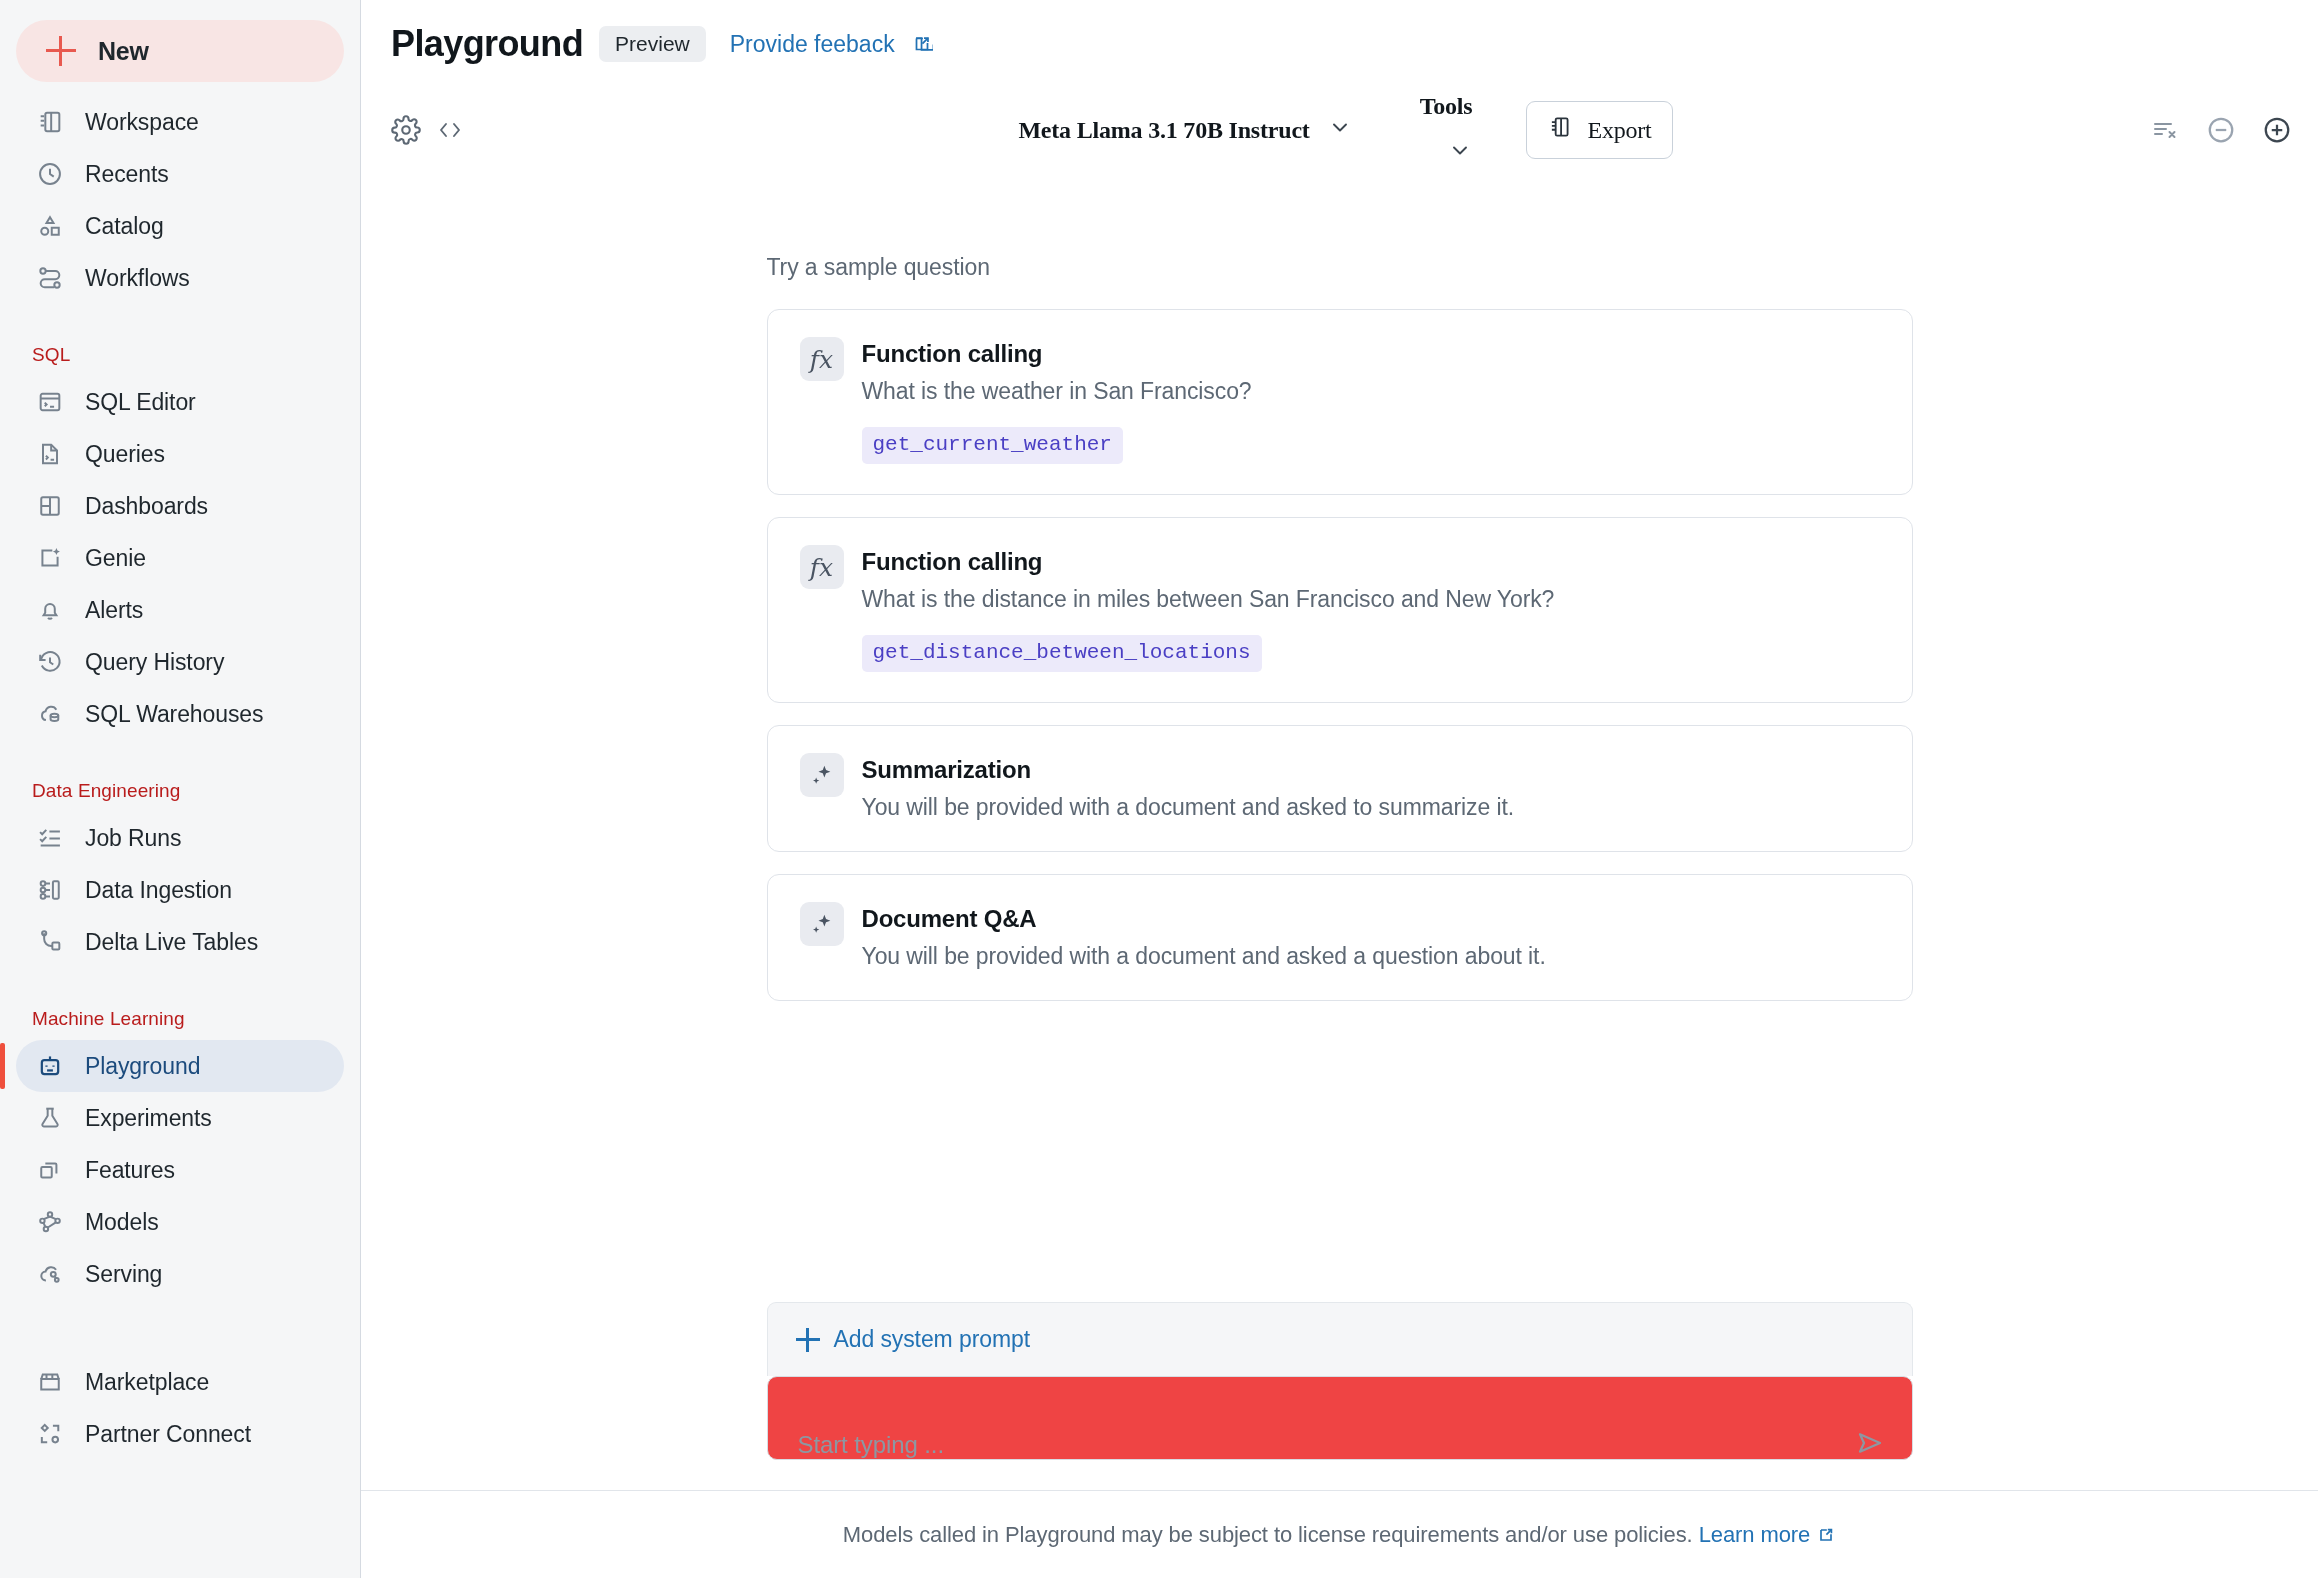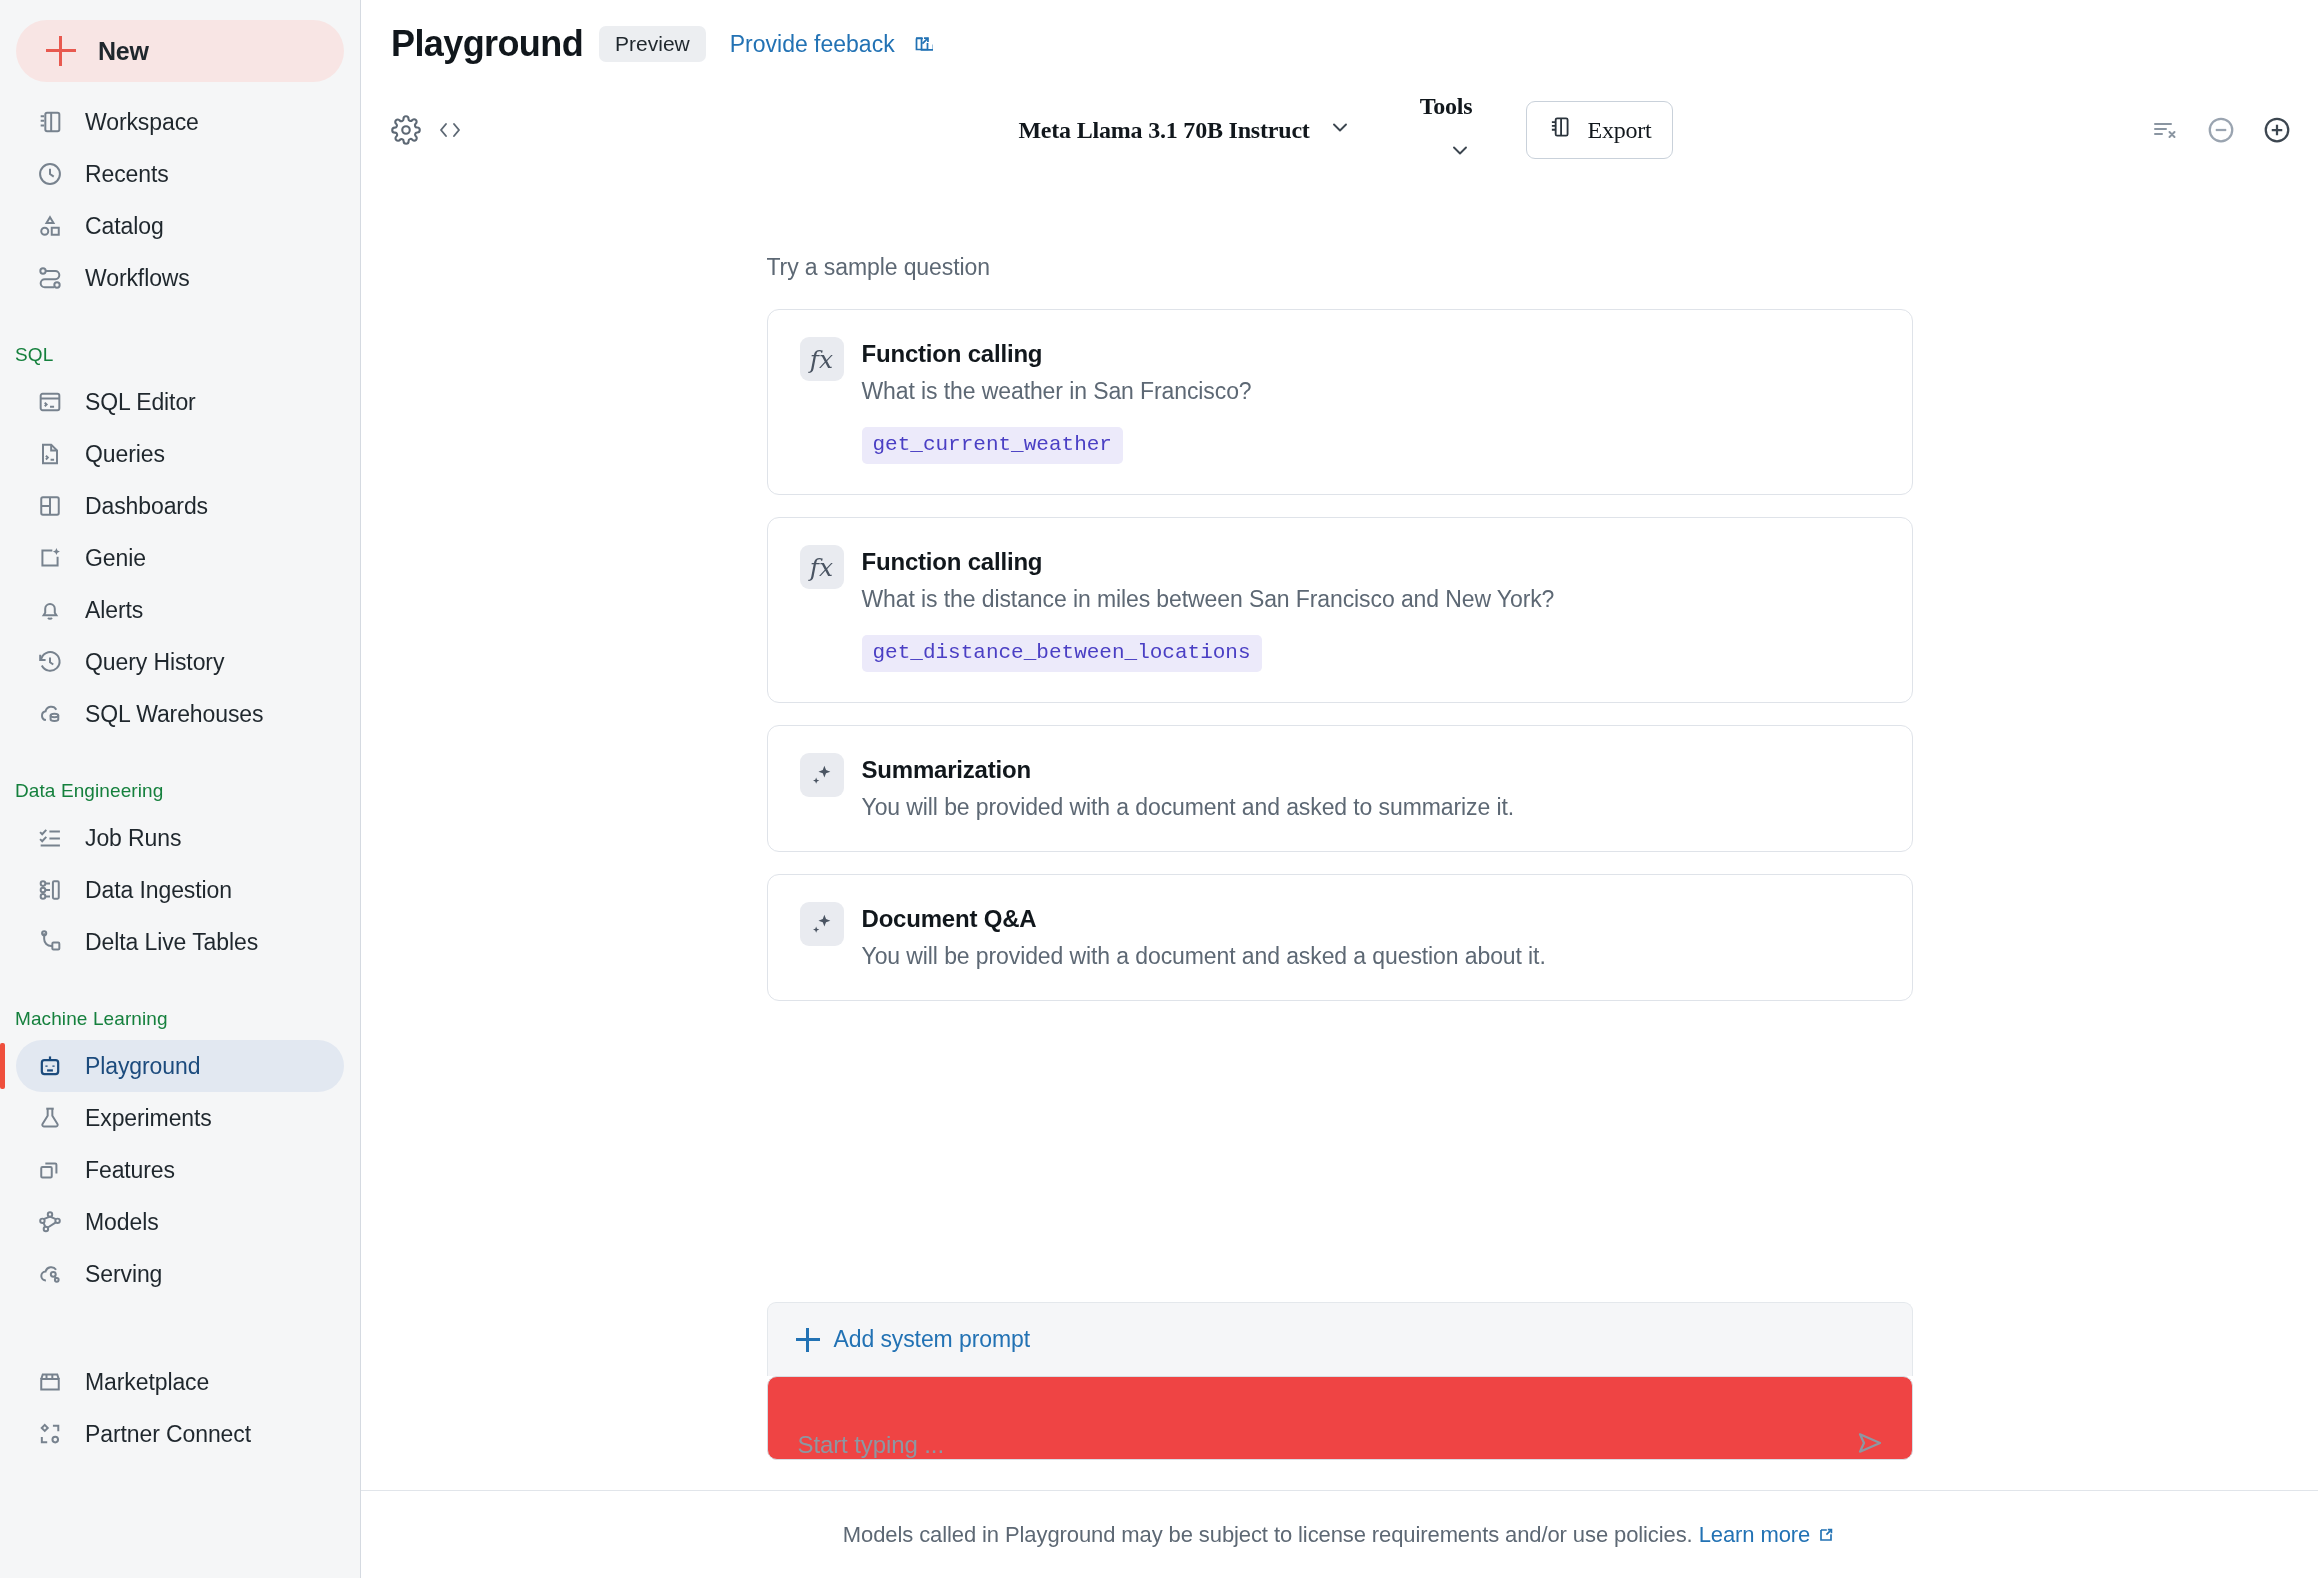--- a/index.html
+++ b/index.html
@@ -37,21 +37,21 @@
   .plus-icon { width: 30px; height: 30px; position: relative; flex: 0 0 30px; }
   .plus-icon::before, .plus-icon::after {
     content: ""; position: absolute; background: #e8594f;
   }
   .plus-icon::before { left: 0; top: 13px; width: 30px; height: 3.4px; }
   .plus-icon::after  { top: 0; left: 13px; height: 30px; width: 3.4px; }
 
   .nav-group { margin-top: 14px; }
   .nav-group.spaced { margin-top: 34px; }
   .group-title {
-    font-size: 19px; color: #15803d; padding: 6px 0 10px 15px; letter-spacing: 0.1px;
+    font-size: 19px; color: #b91c1c; padding: 6px 0 10px 32px; letter-spacing: 0.1px;
   }
   .nav-item {
     position: relative;
     display: flex; align-items: center;
     height: 52px;
     margin: 0 16px;
     padding-left: 20px;
     gap: 21px;
     border-radius: 26px;
     cursor: pointer;

